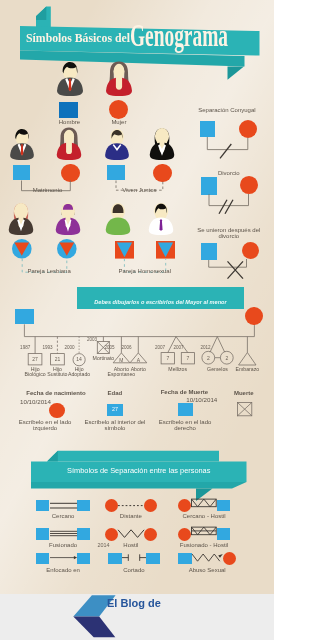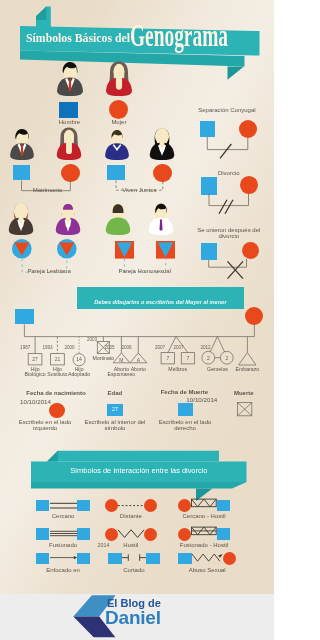--- a/index.html
+++ b/index.html
@@ -299,21 +299,21 @@
       <rect x="2.5" y="2.5" width="14.3" height="13.3" fill="none" stroke="#7a7168" stroke-width="0.8"></rect>
       <path d="M2.5 2.5 L16.8 15.8 M16.8 2.5 L2.5 15.8" stroke="#7a7168" stroke-width="0.8"></path>
     </svg>
   <svg id="int-svg" width="274" height="60" viewBox="0 0 274 60" style="left:0;top:445px">
     <path d="M47 16.5 L57.8 5.8 L219 5.8 L219 16.5 Z" fill="#2bb3b5"></path>
     <path d="M47 16.5 L57.8 5.8 L57.8 16.5 Z" fill="#1f9ea0"></path>
     <path d="M31 16.5 L246.5 16.5 L246.5 37 L31 37 Z" fill="#2bb3b5"></path>
     <path d="M31 37 L246.5 37 L232 43.5 L31 43.5 Z" fill="#23a7a9"></path>
     <path d="M196 43.5 L212.5 43.5 L196 56 Z" fill="#1c9799"></path>
   </svg>
-  <div id="int-title">Símbolos de Interacción entre las divorcio</div>
+  <div id="int-title">Símbolos de Separación entre las personas</div>
   <div class="sq" style="left:35.7px;top:500.0px;width:13.8px;height:11.3px;background:#32a8e0"></div>
   <div class="sq" style="left:76.6px;top:500.0px;width:13.8px;height:11.3px;background:#32a8e0"></div>
   <svg class="conn" style="left:49.5px;top:496.65px;width:27.099999999999994px;height:18px" viewBox="0 0 27.099999999999994 18">
       <path d="M0 6.3 L27.09999999999999 6.3 M0 11.0 L27.09999999999999 11.0" stroke="#3d3833" stroke-width="1"></path>
     </svg>
   <div class="lbl" style="left:-6.950000000000003px;top:513.4px;width:140px;">Cercano</div>
   <div class="ci" style="left:104.6px;top:499.1px;width:13.2px;height:13.2px;background:#e8491c"></div>
   <div class="ci" style="left:143.9px;top:499.1px;width:13.2px;height:13.2px;background:#e8491c"></div>
   <svg class="conn" style="left:117.8px;top:496.65px;width:26.10000000000001px;height:18px" viewBox="0 0 26.10000000000001 18">
       <path d="M0 8.6 L26.100000000000012 8.6" stroke="#3d3833" stroke-width="1" stroke-dasharray="1.8 2.0"></path>
@@ -367,14 +367,13 @@
       <path d="M0.00 5.00 L5.56 12.20 L11.12 5.00 L16.68 12.20 L22.24 5.00 L27.80 12.20" fill="none" stroke="#3d3833" stroke-width="0.9"></path>
       <path d="M30.80000000000001 5.0 L26.20000000000001 6.4 L28.00000000000001 8.8 Z" fill="#3d3833"></path>
     </svg>
   <div class="lbl" style="left:137.2px;top:566.5px;width:140px;">Abuso Sexual</div>
   <div id="footer"></div>
   <svg id="logo-mark" width="60" height="50" viewBox="0 0 60 50" style="left:68px;top:592px">
     <path d="M23.9 3.3 L47.6 3.3 L31.2 24.5 L5.3 24.5 Z" fill="#3d8fc4"></path>
     <path d="M5.3 24.5 L31.2 24.5 L47.3 45.3 L25.7 45.3 Z" fill="#2c3274"></path>
   </svg>
   <div id="logo-txt1">El Blog de</div>
-  <div id="logo-txt2">Daniel</div>
 </div>
 
 </body></html>

